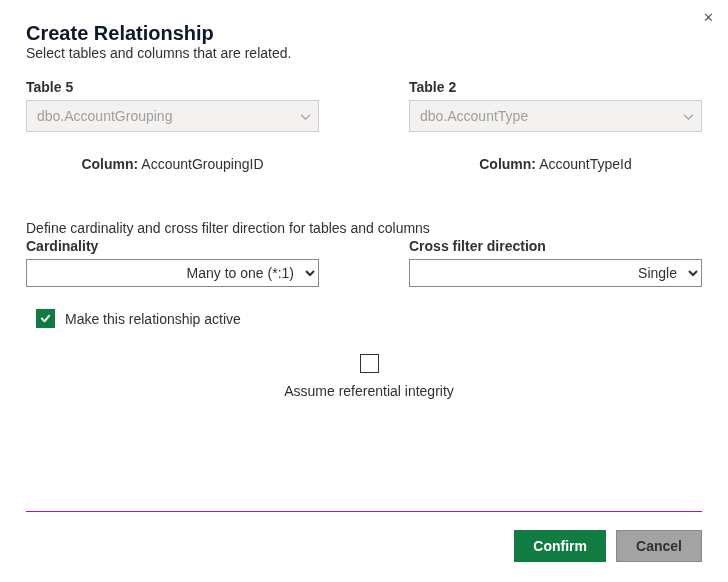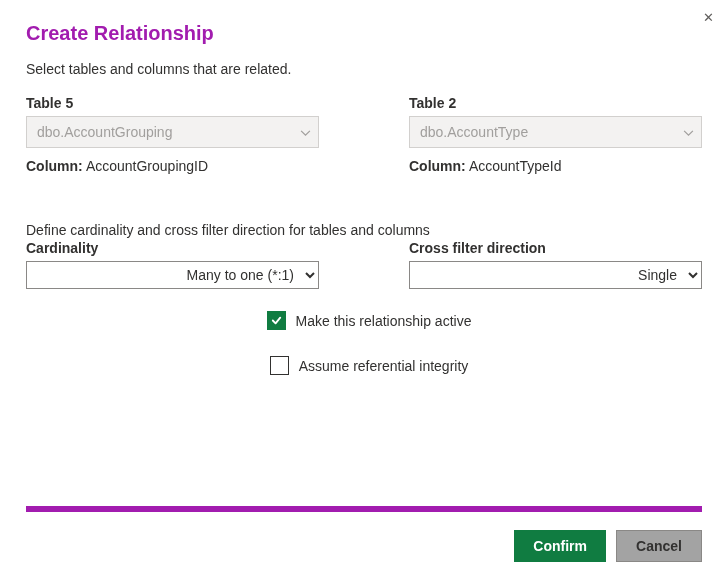--- a/index.html
+++ b/index.html
@@ -24,22 +24,21 @@
       font-size: 13px;
       color: #605e5c;
       cursor: pointer;
       background: none;
       border: none;
       padding: 4px;
     }
     h1.title {
       font-size: 20px;
       font-weight: 600;
-      color: #a21caf;
-      margin-bottom: 16px;
+      color: #0f172a;
     }
     .subtitle {
       font-size: 14px;
       color: #323130;
       margin-bottom: 18px;
     }
     .row {
       display: flex;
       gap: 90px;
     }
@@ -84,39 +83,39 @@
       padding: 0 8px;
       border: 1px solid #8a8886;
       font-size: 14px;
       font-family: inherit;
       background: #fff;
       color: #323130;
       text-align: right;
     }
     .column-line {
       font-size: 14px;
-      margin-top: 10px;
-      color: #323130;
+      margin-top: 24px;
+      color: #323130;
+      text-align: center;
     }
     .column-line .lbl { font-weight: 600; }
     .section-text {
       font-size: 14px;
       color: #323130;
       margin-top: 48px;
       margin-bottom: 2px;
     }
     .checkbox-row {
       display: flex;
       align-items: center;
       gap: 10px;
       margin-top: 22px;
       margin-left: 10px;
-      justify-content: center;
-    }
-    .checkbox-row.second { margin-top: 26px; }
+    }
+    .checkbox-row.second { margin-top: 26px; flex-direction: column; }
     .cb {
       width: 19px;
       height: 19px;
       border: 1px solid #323130;
       display: flex;
       align-items: center;
       justify-content: center;
       cursor: pointer;
       flex-shrink: 0;
     }
@@ -125,21 +124,21 @@
       border-color: #107c41;
     }
     .cb.checked svg { display: block; }
     .cb svg { display: none; }
     .cb-label {
       font-size: 14px;
       color: #323130;
     }
     .footer {
       margin-top: auto;
-      border-top: 6px solid #a21caf;
+      border-top: 1px solid #a21caf;
       padding-top: 18px;
       display: flex;
       justify-content: flex-end;
       gap: 10px;
     }
     .btn {
       min-width: 86px;
       height: 32px;
       padding: 0 18px;
       font-size: 14px;

